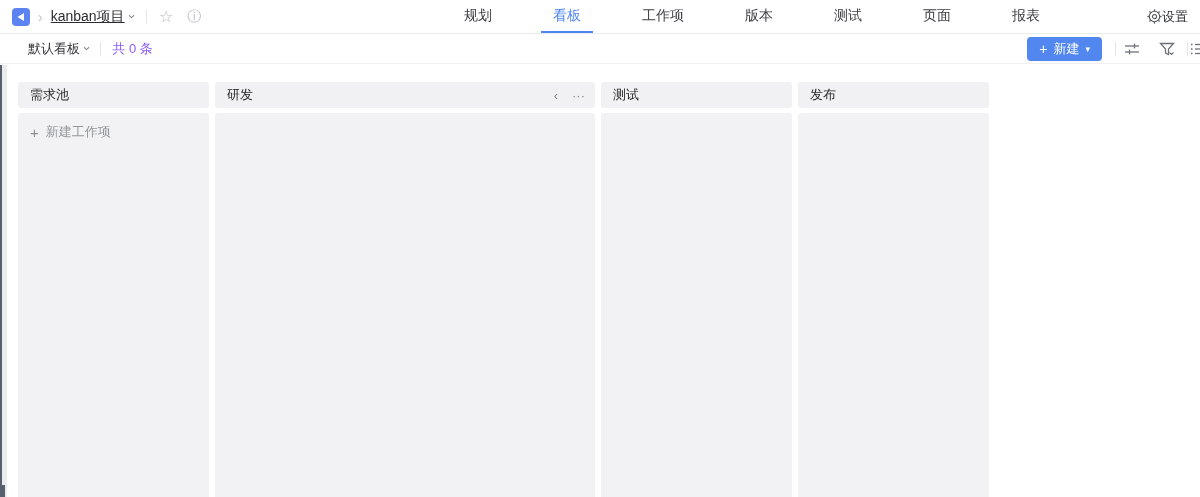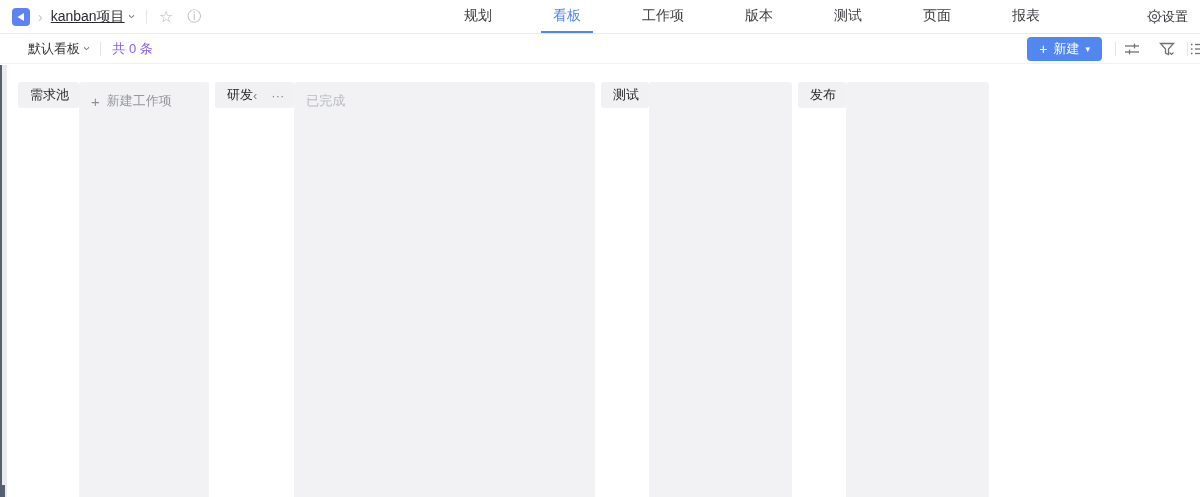--- a/index.html
+++ b/index.html
@@ -50,21 +50,21 @@
   .tbar-right .tb-divider { margin:0 8px 0 13px; }
   .tbar-right .tb-divider.d2 { margin:0 0 0 2px; }
 
   
   .board { position:absolute; left:0; right:0; top:65px; bottom:0; background:#fff; }
   .left-strip { position:absolute; left:0; top:0; bottom:0; width:7px;
     background:#eaebed; border-left:2px solid #57606e; }
   .left-corner { position:absolute; left:0; bottom:0; width:5px; height:12px; background:#57606e; }
 
   .columns { position:absolute; left:18px; top:17px; bottom:0; display:flex; gap:6px; }
-  .col { display:flex; flex-direction:row; width:191px; }
+  .col { display:flex; flex-direction:column; width:191px; }
   .col.double { width:380px; }
   .col-header { height:26px; flex:none; background:#f1f1f3; border-radius:3px;
     display:flex; align-items:center; padding:0 10px 0 12px; margin-bottom:5px; }
   .col-title { font-size:13px; font-weight:500; color:#28282c; }
   .hdr-icons { margin-left:auto; display:flex; align-items:center; gap:14px; }
   .hdr-icons span { color:#85888d; font-size:13px; line-height:1; cursor:pointer; }
   .col-body { flex:1; background:#f2f2f4; border-radius:3px 3px 0 0; overflow:hidden; }
   .col-body.lanes { display:flex; }
   .lane { width:50%; padding:10px 12px; font-size:13px; color:#b8bbc1; }
   .lane + .lane { border-left:1px dashed #d8d8db; }
@@ -187,21 +187,20 @@
 
     <div class="col double">
       <div class="col-header">
         <span class="col-title">研发</span>
         <span class="hdr-icons">
           <span>‹</span>
           <span>···</span>
         </span>
       </div>
       <div class="col-body lanes">
-        <div class="lane">已完成</div>
       </div>
     </div>
 
     <div class="col">
       <div class="col-header">
         <span class="col-title">测试</span>
       </div>
       <div class="col-body"></div>
     </div>
 

